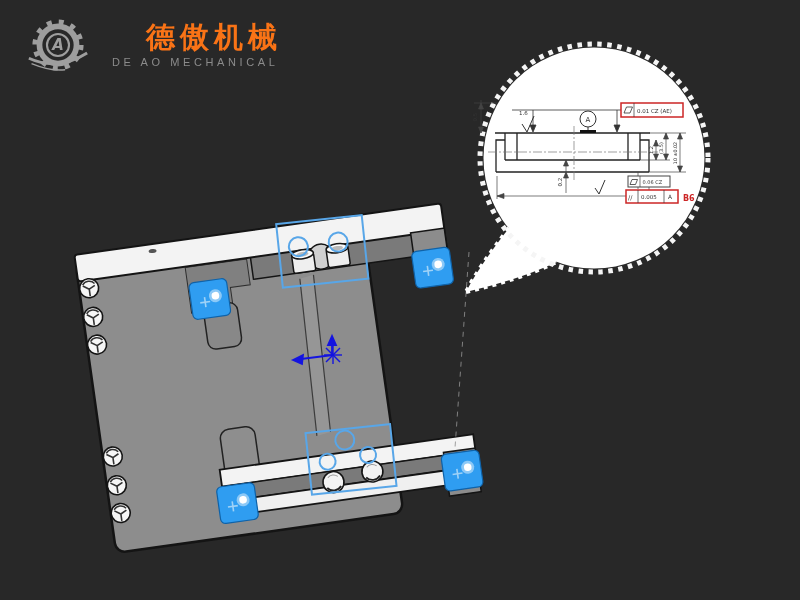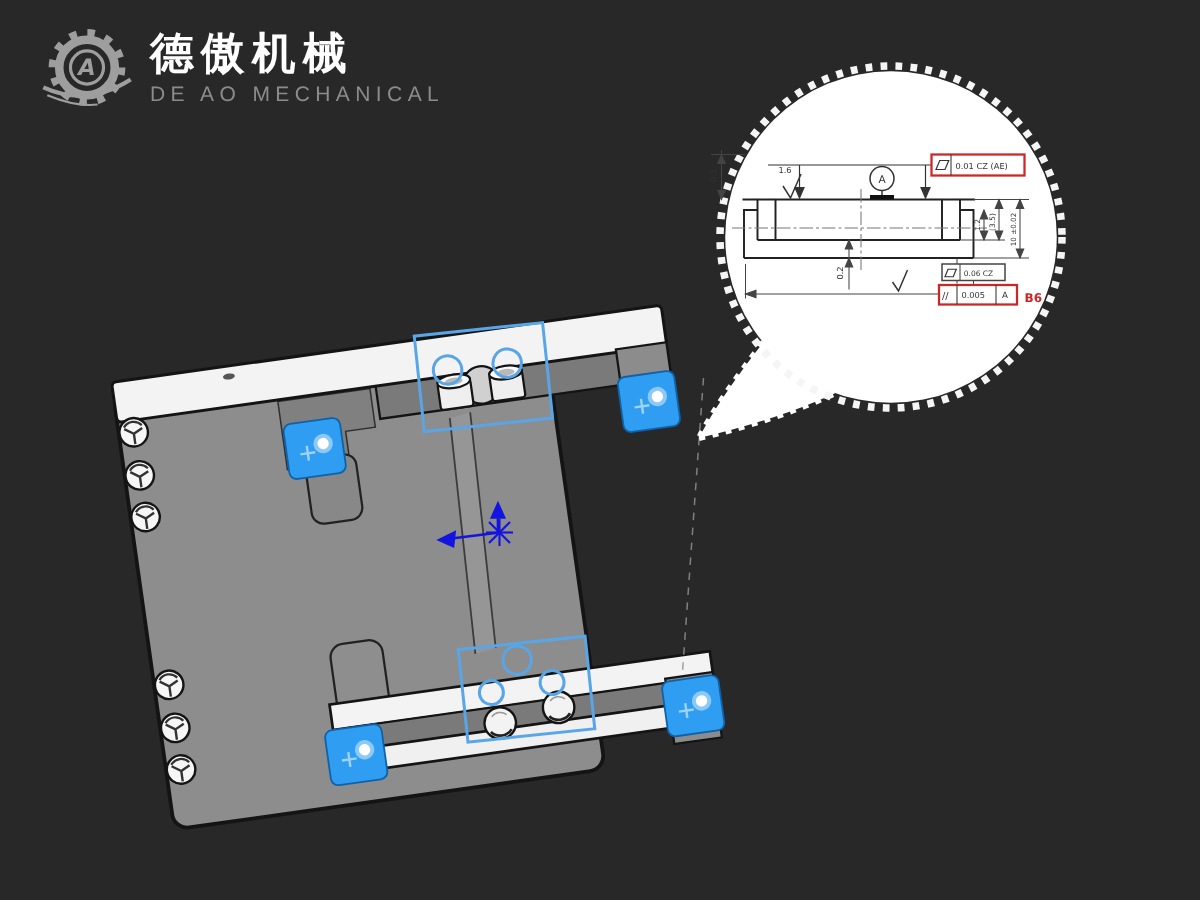--- a/index.html
+++ b/index.html
@@ -6,27 +6,29 @@
   body{
     width:800px;height:600px;position:relative;overflow:hidden;
     background:#282828;
     font-family:"Liberation Sans","DejaVu Sans",sans-serif;
   }
   .logo{
     position:absolute;top:14px;left:28px;
     display:flex;align-items:center;gap:12px;
   }
   .logo-cn{
-    font-size:29px;font-weight:bold;color:#ffffff;
+    font-size:29px;font-weight:bold;color:#f97316;
     letter-spacing:5px;line-height:1.05;
     font-family:"DejaVu Sans","Liberation Sans",sans-serif;
+    margin-left:46px;
   }
   .logo-en{
-    font-size:14px;color:#8b8b8b;letter-spacing:3.6px;margin-top:3px;
+    font-size:11px;color:#8b8b8b;letter-spacing:3.6px;margin-top:3px;
     font-family:"Liberation Sans",sans-serif;
+    margin-left:12px;
   }
   svg text{font-family:"DejaVu Sans","Liberation Sans",sans-serif;}
   .dwg-txt{fill:#333;}
   .red-txt{fill:#cc2626;font-weight:bold;}
 </style>
 </head>
 <body>
 
 <div class="logo">
   <svg width="60" height="62" viewBox="-34 -34 68 68">

